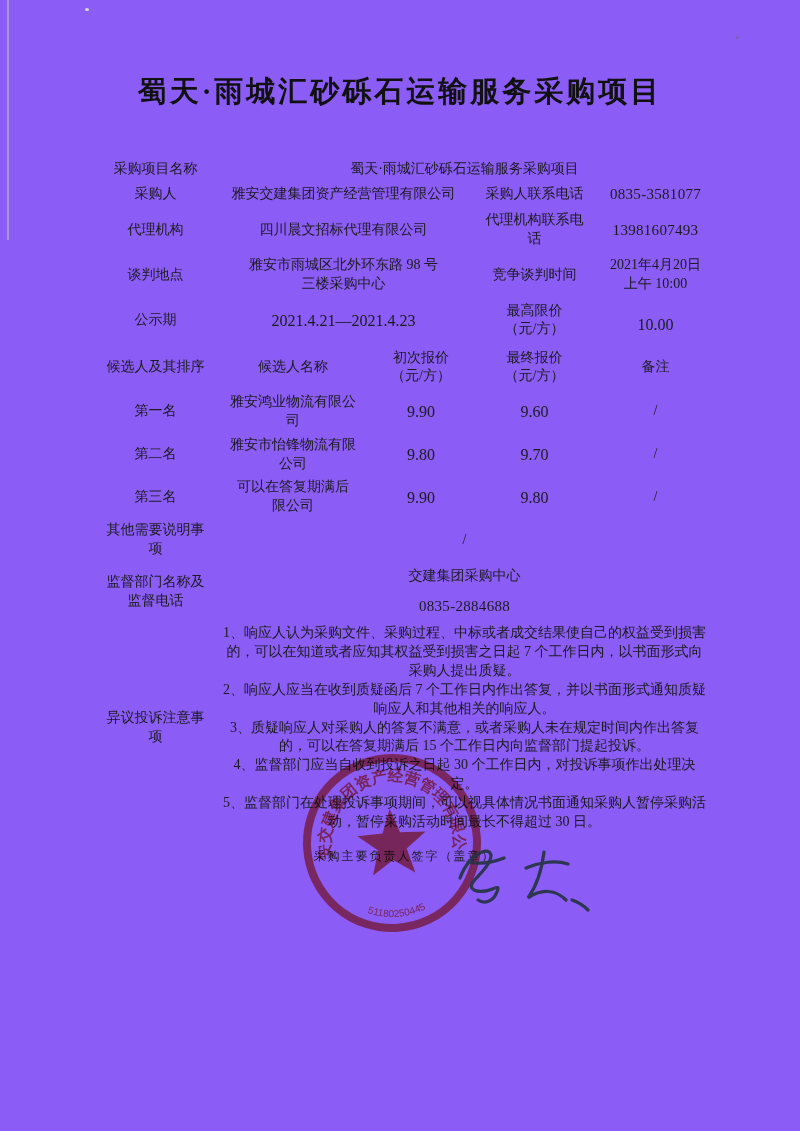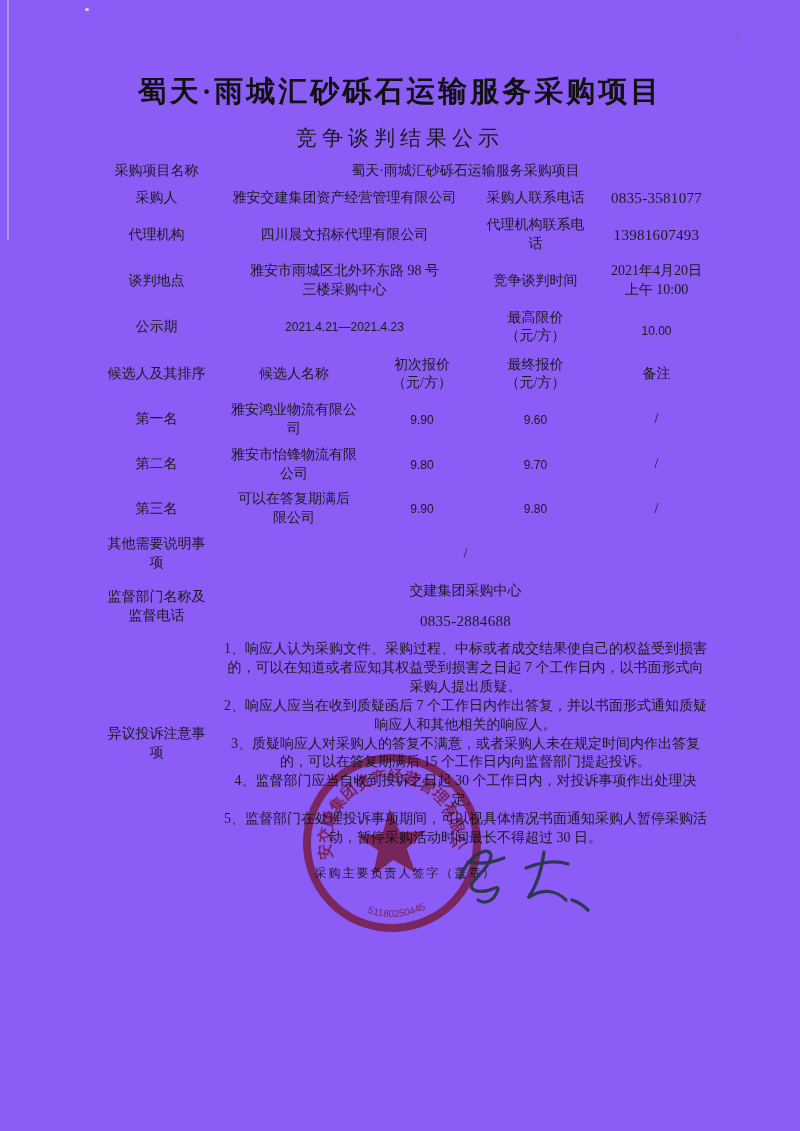--- a/index.html
+++ b/index.html
@@ -32,29 +32,29 @@
     position: absolute; left: 0; top: 124px; width: 100%;
     text-align: center; font-size: 21px; letter-spacing: 5px; color: #1a1a1c;
   }
 
   table.main {
     position: absolute; left: 95px; top: 157px;
     width: 618px; border-collapse: collapse; table-layout: fixed;
     font-size: 14px; color: #1b1b1d;
   }
   table.main td, table.main th {
-    border: 3px solid #8b5cf6;
+    border: 1px solid #8b5cf6;
     text-align: center; vertical-align: middle;
     font-weight: normal;
     padding: 2px 4px;
     line-height: 1.35;
   }
   .prewrap { white-space: pre-line; }
   .num { font-family: Liberation Serif, serif; font-size: 15px; letter-spacing: .3px; }
-  .num-sm { font-family: Liberation Sans, sans-serif; font-size: 12px; }
+  .num-sm { font-family: Liberation Serif, serif; font-size: 16px; }
   .cell-left { text-align: left; padding-left: 8px; }
   .top-align { vertical-align: top; padding-top: 6px; }
   .notes-cell {
     text-align: left; vertical-align: top;
     padding: 5px 8px 4px 8px; line-height: 1.43; font-size: 14px; margin-left: 16px;
   }
   .notes-cell .note-item { margin: 0; }
   .sign-row td {
     text-align: left; padding: 8px 0 10px 38px;
     font-size: 12px; letter-spacing: 2px;
@@ -77,21 +77,20 @@
 </style>
 </head>
 <body>
 
 <div class="page">
   <div class="scan-edge"></div>
   <div class="speck-1"></div>
   <div class="speck-2"></div>
 
   <div class="doc-title">蜀天·雨城汇砂砾石运输服务采购项目</div>
-  <div class="doc-subtitle">竞争谈判结果公示</div>
 
   <table class="main">
     <colgroup>
       <col style="width:120px">
         <col style="width:155px">
         <col style="width:101px">
         <col style="width:126px">
         <col style="width:116px">
     </colgroup>
     <tbody>

